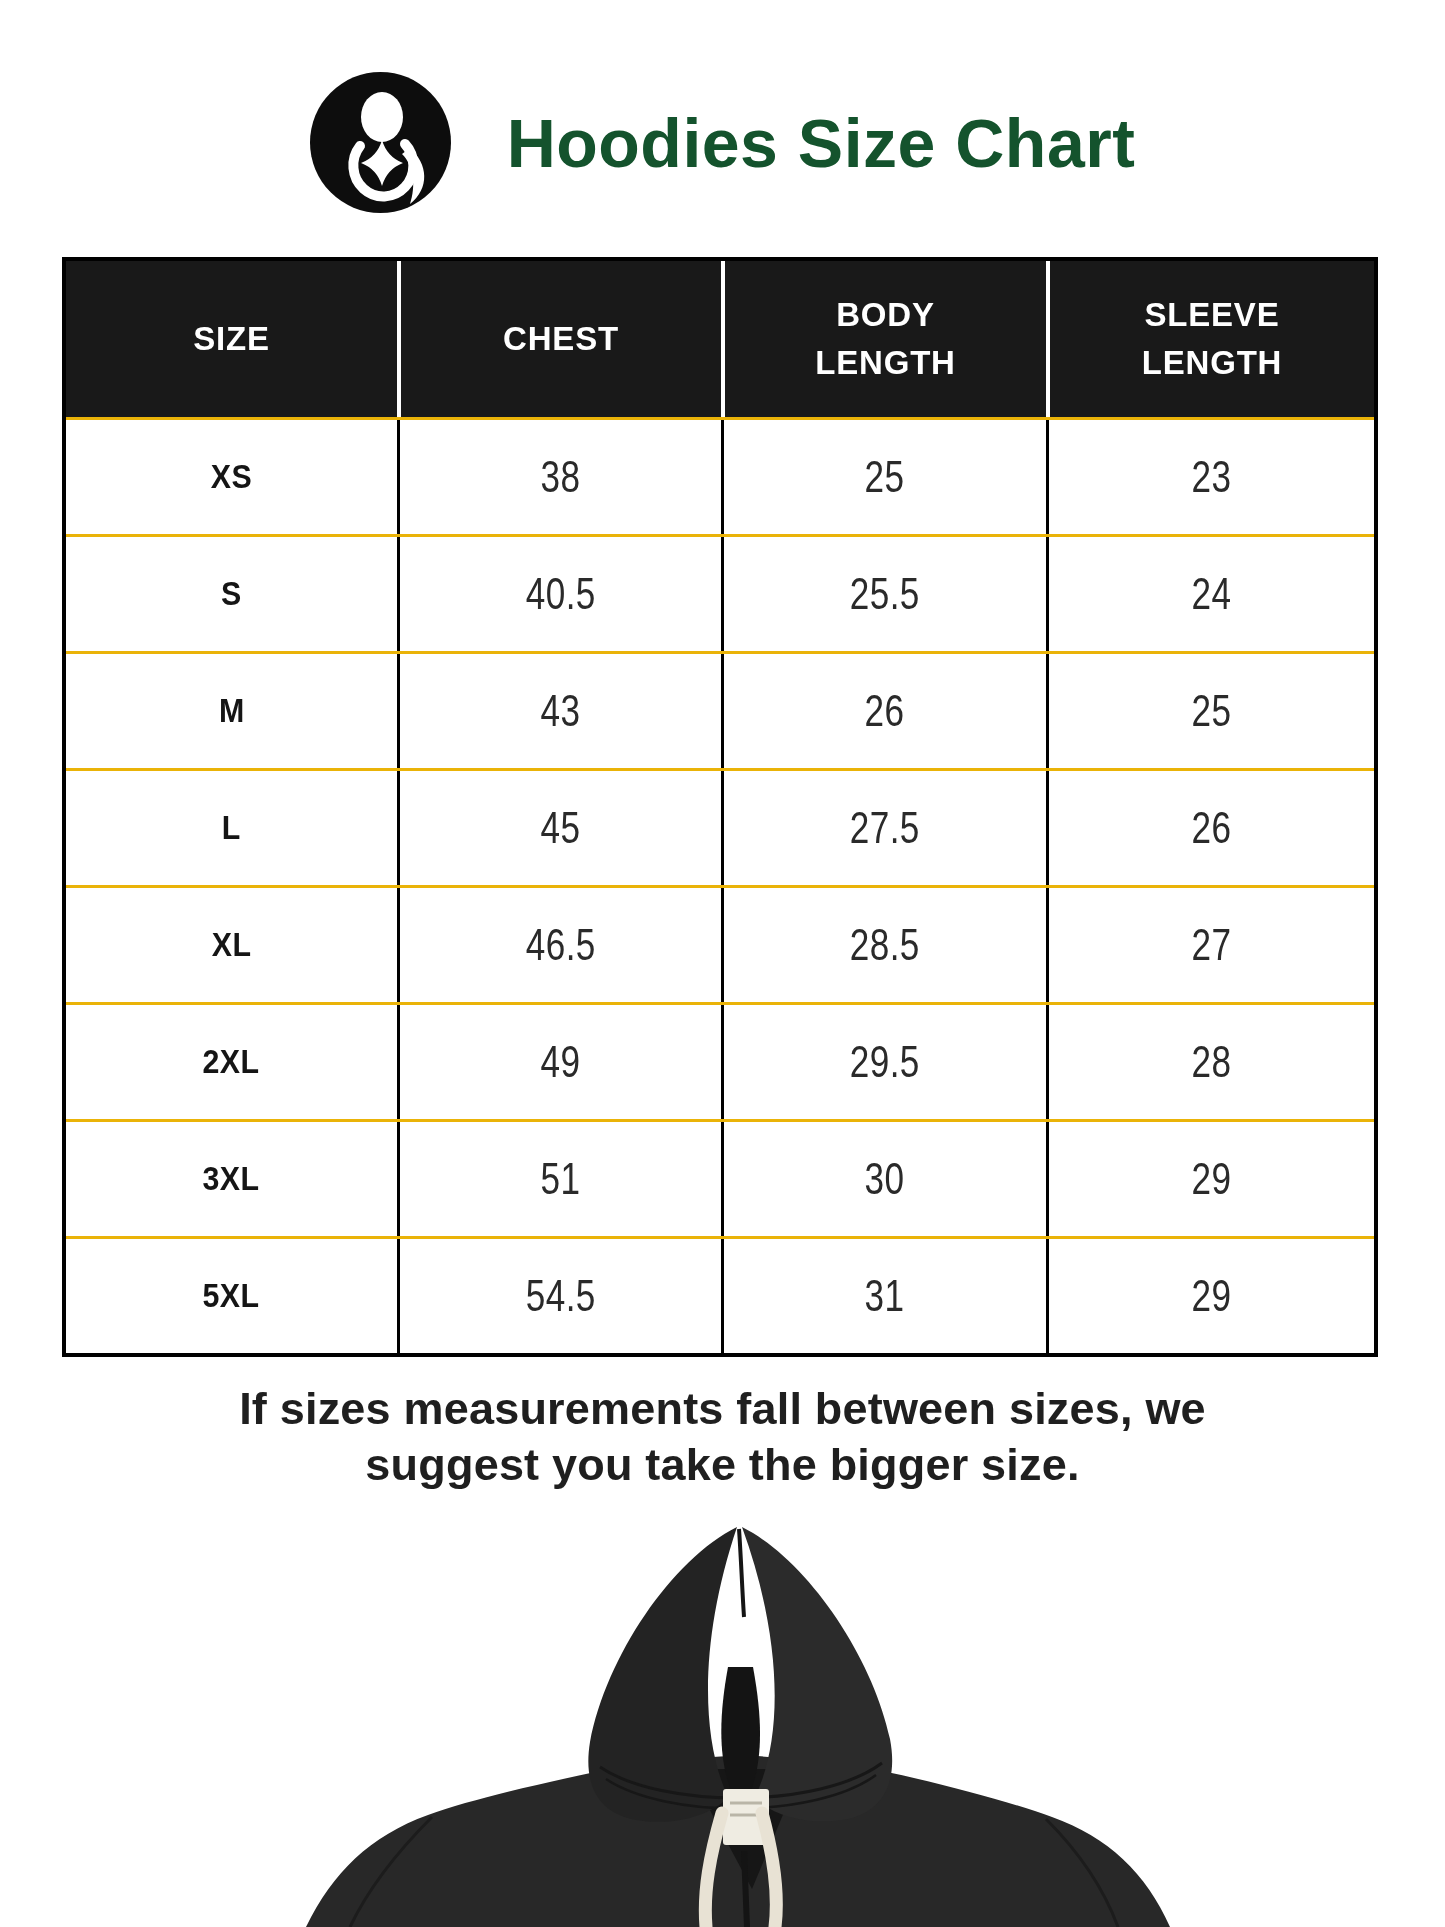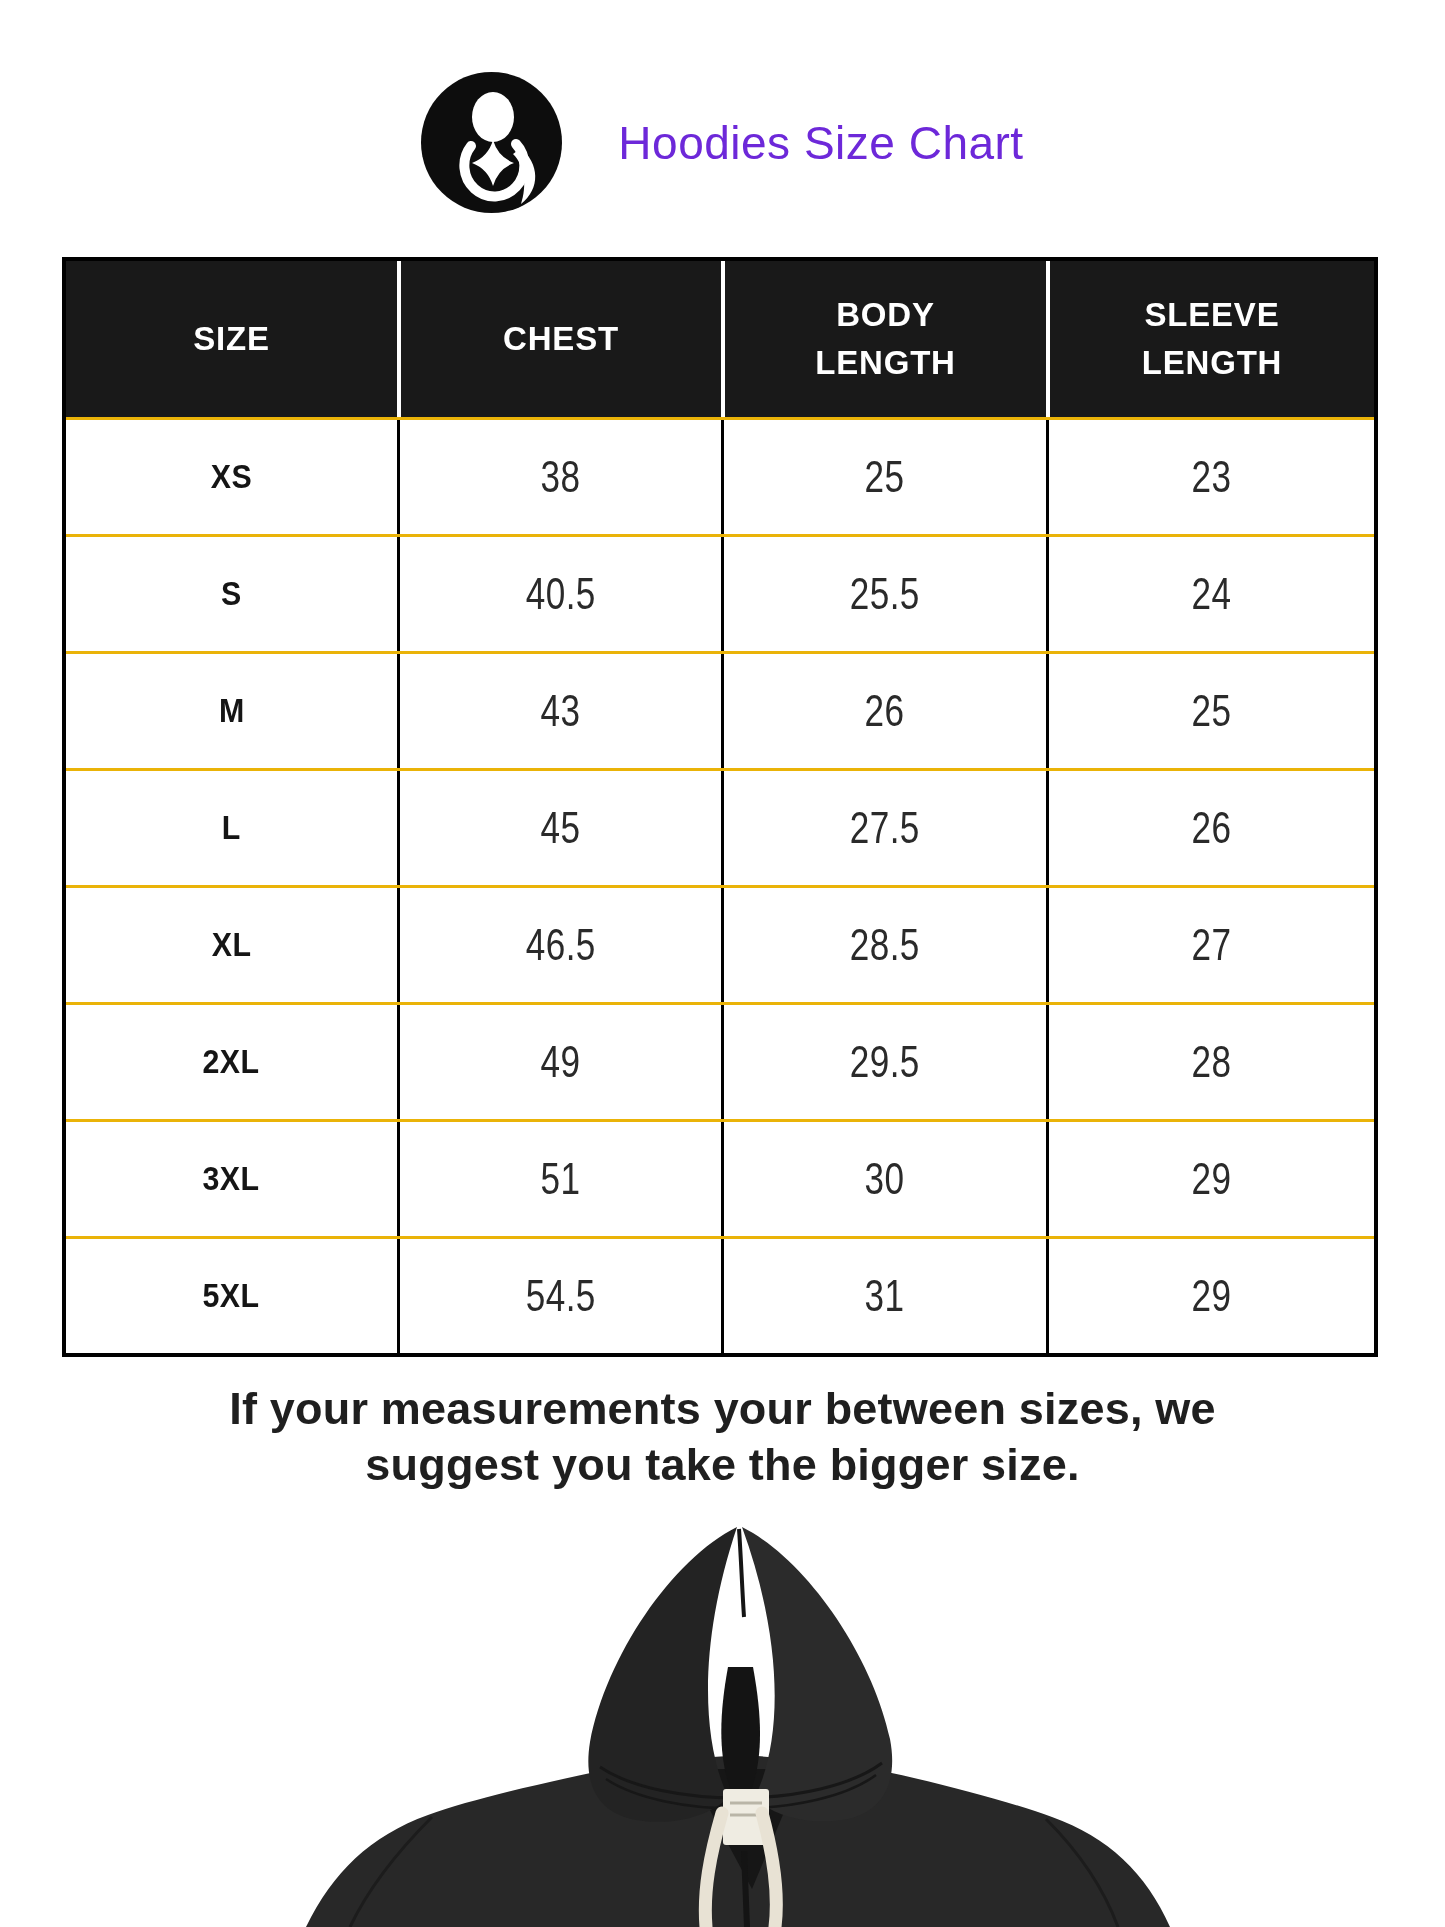--- a/index.html
+++ b/index.html
@@ -9,21 +9,21 @@
     font-family:"Liberation Sans","DejaVu Sans",sans-serif;
     -webkit-font-smoothing:antialiased;
   }
   
   .brand-header{
     position:absolute;top:70px;left:0;width:100%;height:145px;
     display:flex;align-items:center;justify-content:center;gap:56px;
   }
   .brand-logo{width:141px;height:141px;flex:0 0 auto;}
   .page-title{
-    font-size:46px;font-weight:400;color:#6d28d9;letter-spacing:.5px;
+    font-size:68px;font-weight:700;color:#14532d;letter-spacing:.5px;
     white-space:nowrap;
   }
   
   .size-table{
     position:absolute;left:62px;top:257px;width:1308px;
     border:4px solid #000;background:#fff;
   }
   .trow{display:grid;grid-template-columns:331px 324px 325px 1fr;}
   .thead{background:#191919;height:156px;}
   .thead .cell{
@@ -190,21 +190,21 @@
     <div class="cell">
         <span class="value">31</span>
       </div>
     <div class="cell">
         <span class="value">29</span>
       </div>
   </div>
 </div>
 
 <div class="note">
-  <div>If your measurements your between sizes, we</div>
+  <div>If sizes measurements fall between sizes, we</div>
   <div>suggest you take the bigger size.</div>
 </div>
 
 <div class="hoodie-wrap">
   <svg width="1445" height="410" viewBox="0 0 1445 410" xmlns="http://www.w3.org/2000/svg">
 
     <path d="M 648 244
              C 560 262 478 280 428 298
              C 370 319 333 355 306 410
              L 1170 410

